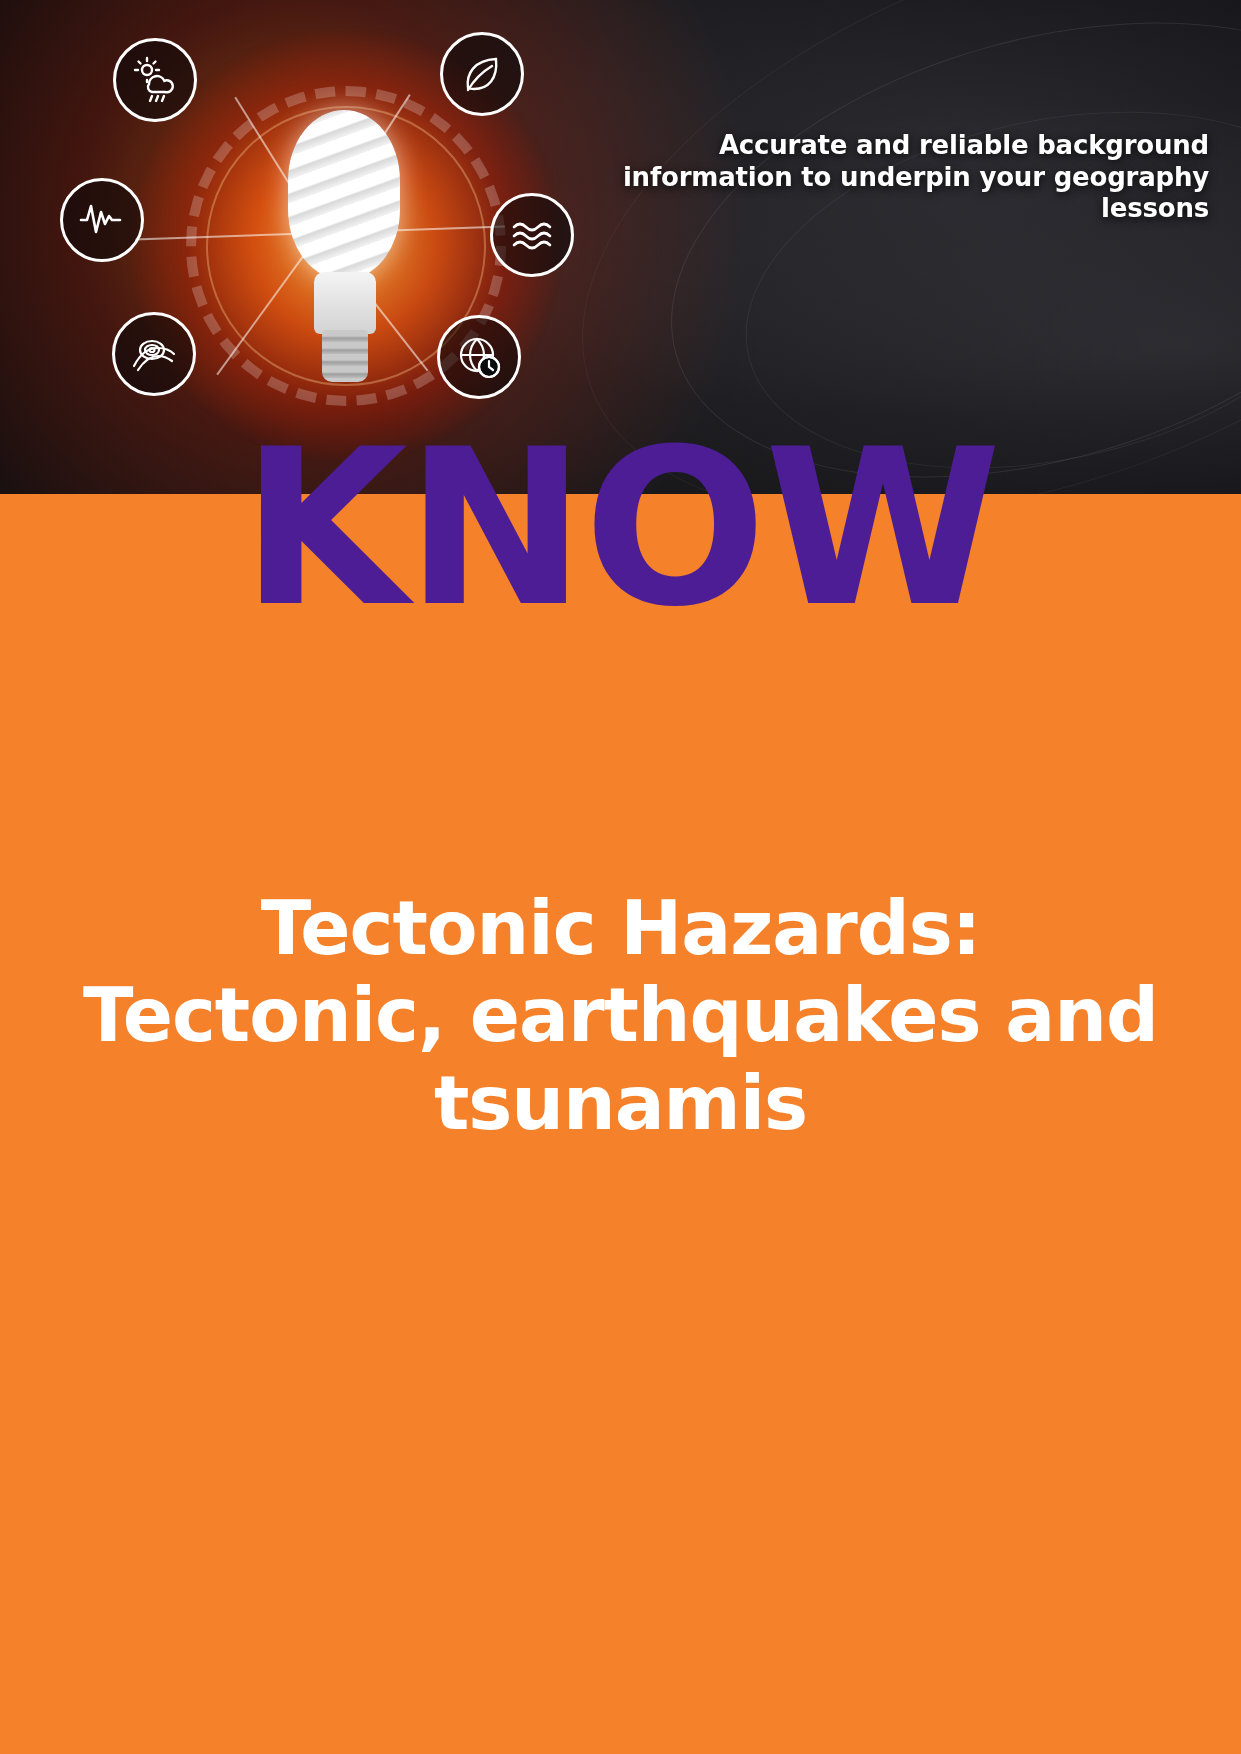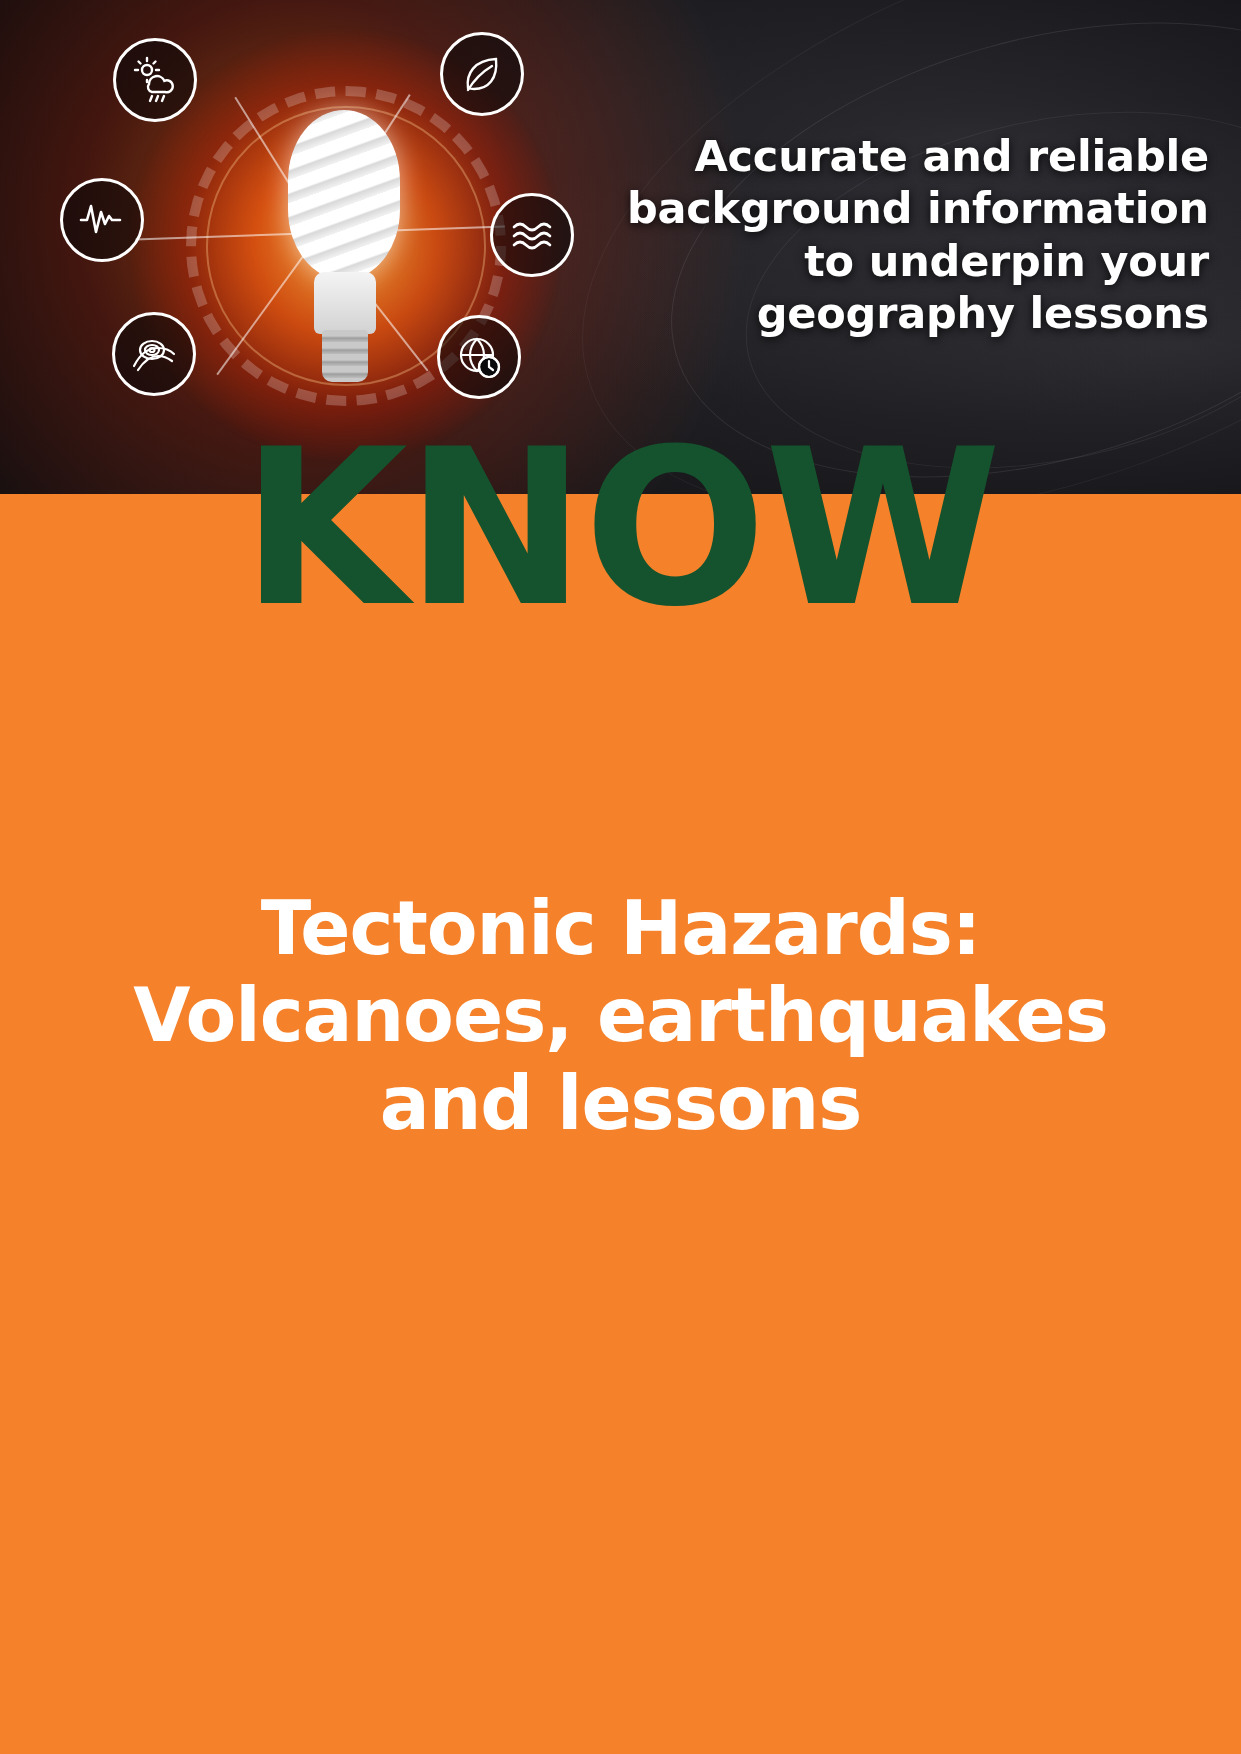--- a/index.html
+++ b/index.html
@@ -95,31 +95,31 @@
 
   .spoke { position:absolute; height:2px; background:rgba(255,255,255,0.55); transform-origin:left center; }
 
   .hero-text {
     position:absolute; right:32px; top:130px;
     width:620px;
     text-align:right;
     color:#ffffff;
     font-family:"DejaVu Sans", sans-serif;
     font-weight:700;
-    font-size:43px;
+    font-size:26px;
     line-height:1.22;
     letter-spacing:-0.2px;
     text-shadow:0 2px 10px rgba(0,0,0,0.8);
   }
 
   
   .masthead {
     position:absolute; left:0; top:440px; width:1241px;
     text-align:center;
-    color:#14532d;
+    color:#4c1d95;
     font-family:"DejaVu Sans", sans-serif;
     font-weight:700;
     line-height:0.83;
     letter-spacing:-2px;
   }
   .know { font-size:215px; display:block; }
   .how  { font-size:215px; display:block; margin-top:6px; }
 
   
   .doc-title {
@@ -211,15 +211,15 @@
       </svg>
     </div>
 
     <div class="hero-text">Accurate and reliable background information to underpin your geography lessons</div>
   </div>
 
   <div class="masthead">
     <span class="know">KNOW</span>
   </div>
 
-  <div class="doc-title">Tectonic Hazards: Volcanoes, earthquakes and lessons</div>
+  <div class="doc-title">Tectonic Hazards: Tectonic, earthquakes and tsunamis</div>
 
 </div>
 
 </body></html>

